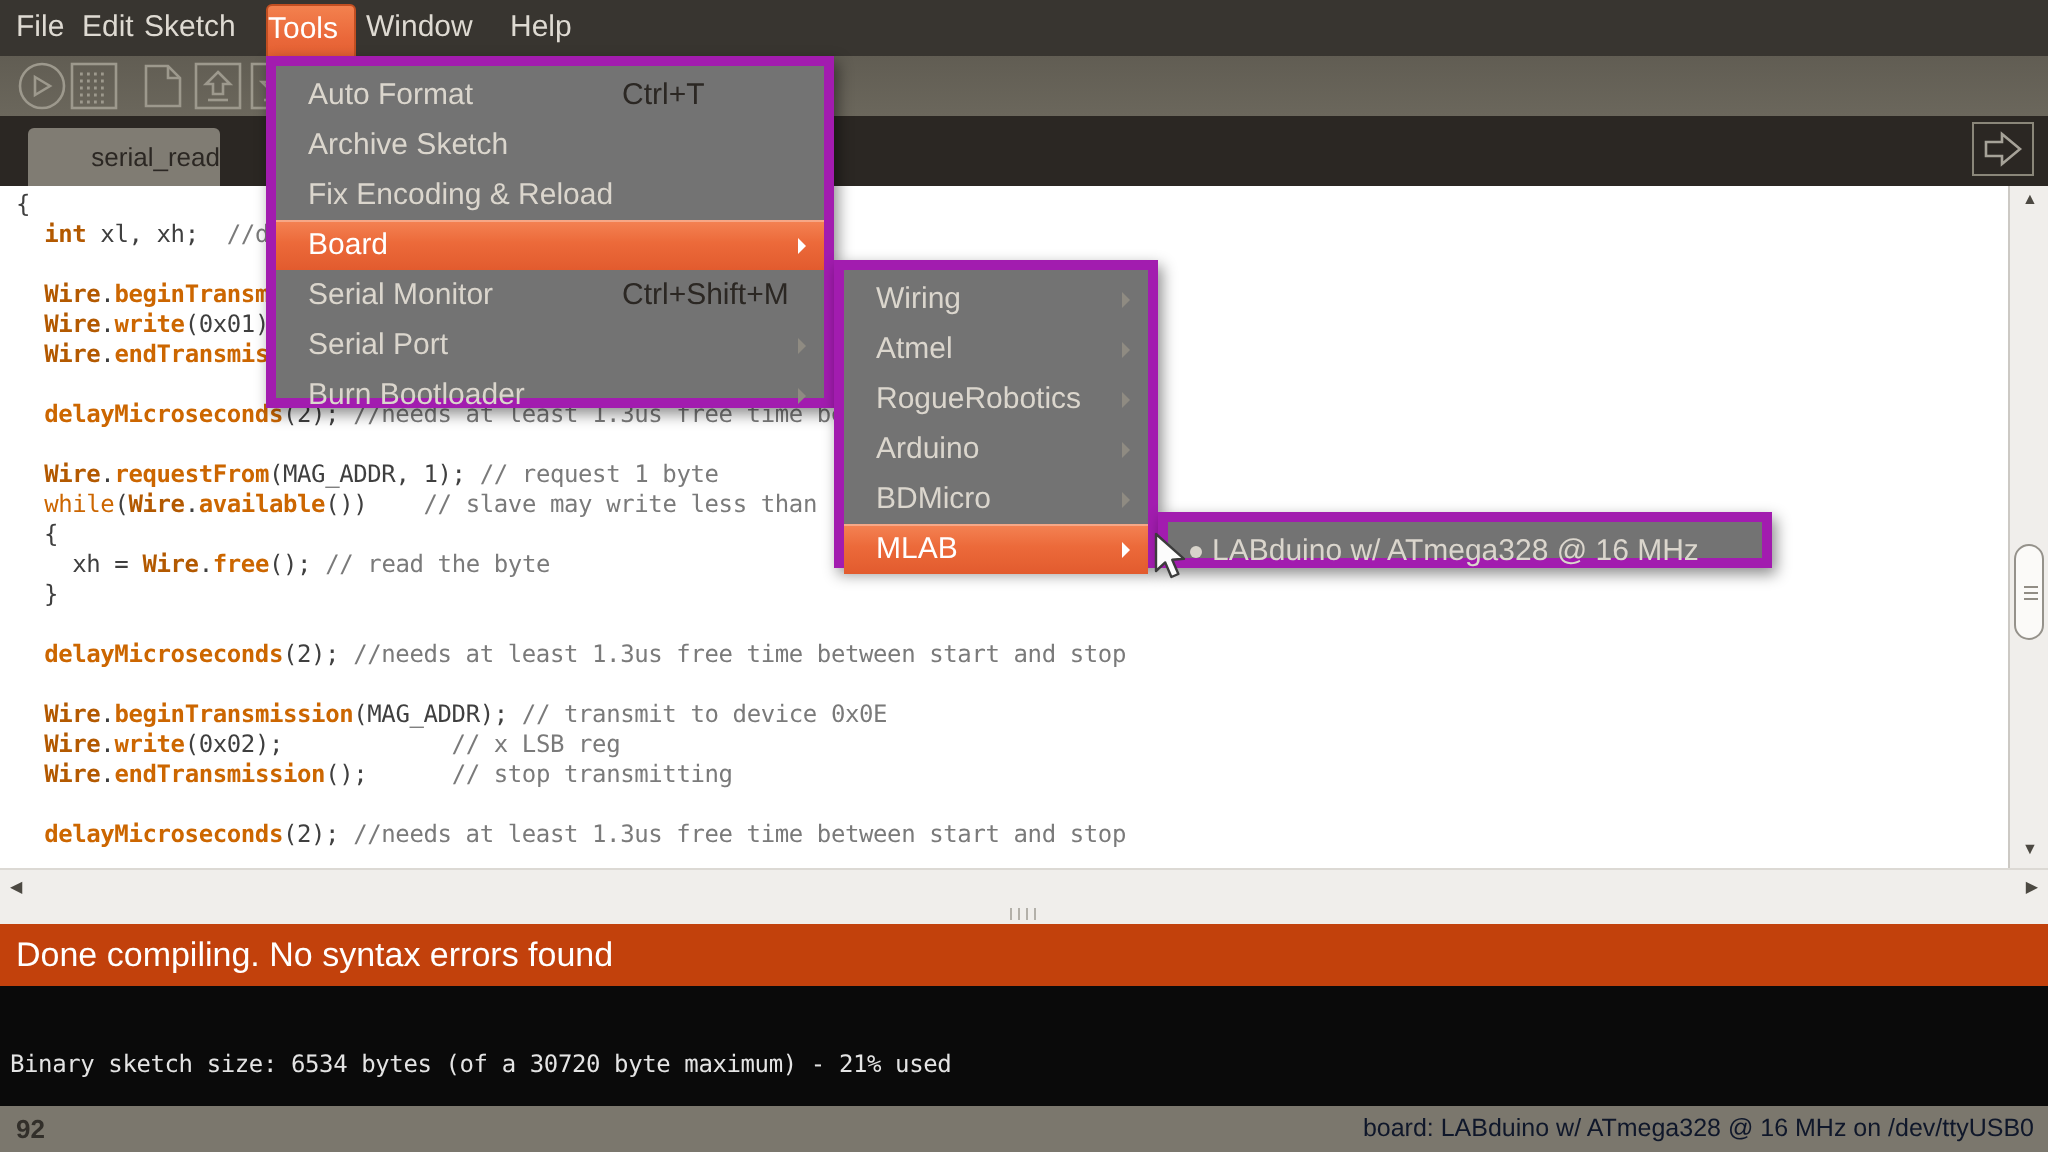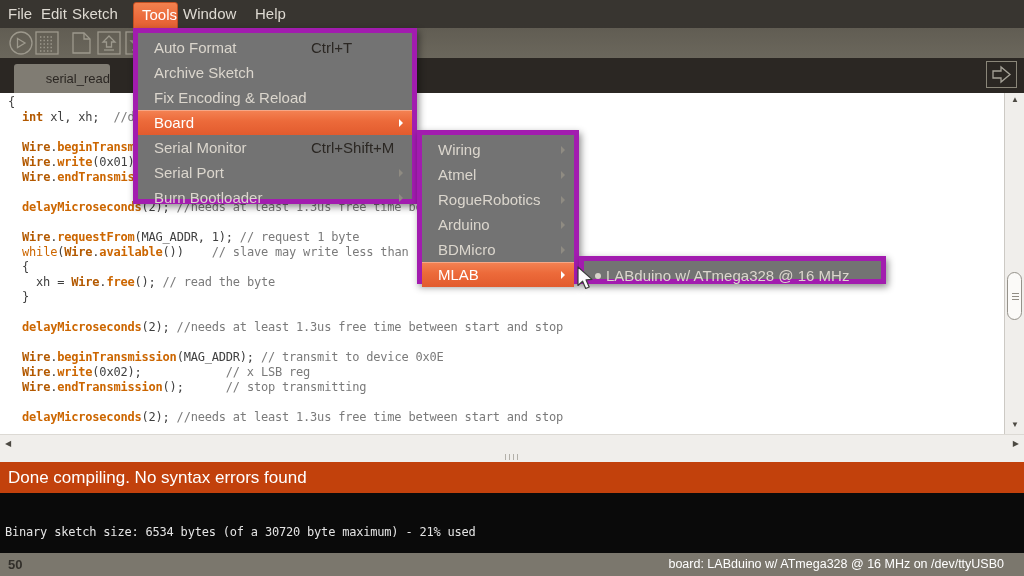--- a/index.html
+++ b/index.html
@@ -3,21 +3,21 @@
 <meta charset="utf-8">
 <style>
   *{margin:0;padding:0;box-sizing:border-box}
   html,body{width:1024px;height:576px}
   body{position:relative;overflow:hidden;background:#383530;font-family:"Liberation Sans",sans-serif;-webkit-font-smoothing:antialiased}
 
   
   #menubar{position:absolute;left:0;top:0;width:1024px;height:28px;background:#383530}
   .mb-item{position:absolute;top:0;height:28px;line-height:28px;font-size:15px;color:#dedad2;cursor:default;white-space:nowrap}
   .mb-0{left:8px}.mb-1{left:41px}.mb-2{left:72px}
-  .mb-3{left:133px;top:2px;width:45px;height:34px;line-height:23px;text-align:right;color:#fff;
+  .mb-3{left:133px;top:2px;width:45px;height:34px;line-height:23px;text-align:left;color:#fff;
         background:linear-gradient(180deg,#f3814e 0%,#ea683a 50%,#e05a2d 100%);
         border:1px solid #c14f22;border-radius:3px}
   .mb-4{left:183px}.mb-5{left:255px}
 
   
   #toolbar{position:absolute;left:0;top:28px;width:1024px;height:30px;background:linear-gradient(180deg,#615d53,#6b675c)}
   #toolbar svg{position:absolute;left:0;top:0;overflow:visible}
 
   
   #tabbar{position:absolute;left:0;top:58px;width:1024px;height:35px;background:#2b2723}
@@ -48,21 +48,21 @@
                 background:repeating-linear-gradient(90deg,#b3b0a9 0 1px,transparent 1px 4px)}
 
   
   #status-orange{position:absolute;left:0;top:462px;width:1024px;height:31px;background:#c2410c;color:#fff;
                  font-size:17px;line-height:31px;padding-left:8px}
   #console{position:absolute;left:0;top:493px;width:1024px;height:60px;background:#0a0a0a}
   #console .ctext{position:absolute;left:5px;top:32px;font-family:"DejaVu Sans Mono",monospace;font-size:12px;
                   letter-spacing:-0.2px;color:#e4e4e4;white-space:pre}
   #footer{position:absolute;left:0;top:553px;width:1024px;height:23px;background:#7b776d}
   #footer .lineno{position:absolute;left:8px;top:0;line-height:23px;font-size:13px;font-weight:bold;color:#322f2a}
-  #footer .binfo{position:absolute;right:20px;top:0;line-height:23px;font-size:12.5px;color:#ffffff}
+  #footer .binfo{position:absolute;right:7px;top:0;line-height:23px;font-size:12.5px;color:#0f172a}
 
   
   .menu{position:absolute;background:#737373;border:5px solid #a21caf;box-shadow:2px 3px 7px rgba(0,0,0,.45);padding-top:2px}
   #tools-menu{left:133px;top:28px;width:284px;height:176px}
   #board-menu{left:417px;top:130px;width:162px;height:154px}
   #mlab-menu{left:579px;top:256px;width:307px;height:28px}
   .menu-item{position:relative;height:25px;line-height:25px;font-size:15px;color:#dbd6cd;white-space:nowrap}
   .menu-item .label{position:absolute;left:16px}
   .menu-item .shortcut{position:absolute;left:173px;color:#2b2723}
   .menu-item .sub-arrow{position:absolute;right:9px;top:8.5px;width:0;height:0;
@@ -177,21 +177,21 @@
   <div class="grip"></div>
 </div>
 
 <div id="status-orange">
   <span>Done compiling. No syntax errors found</span>
 </div>
 <div id="console">
   <div class="ctext">Binary sketch size: 6534 bytes (of a 30720 byte maximum) - 21% used</div>
 </div>
 <div id="footer">
-  <span class="lineno">50</span>
+  <span class="lineno">92</span>
   <span class="binfo">board: LABduino w/ ATmega328 @ 16 MHz on /dev/ttyUSB0</span>
 </div>
 
 <div id="tools-menu" class="menu">
     <div class="menu-item">
       <span class="label">Auto Format</span>
       <span class="shortcut">Ctrl+T</span>
     </div>
     <div class="menu-item">
       <span class="label">Archive Sketch</span>

